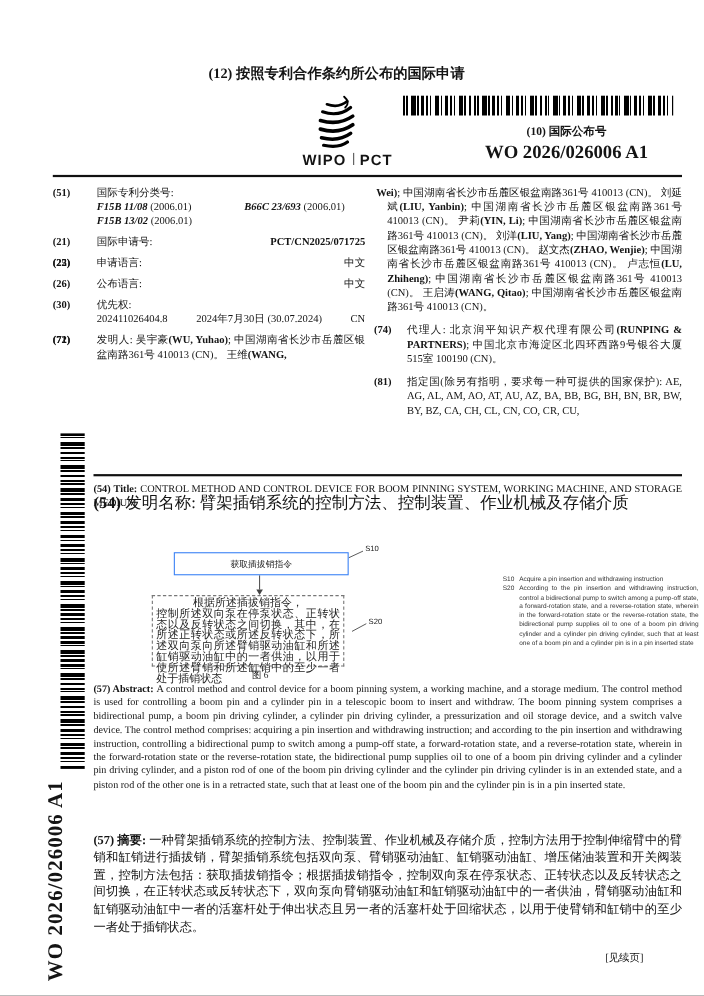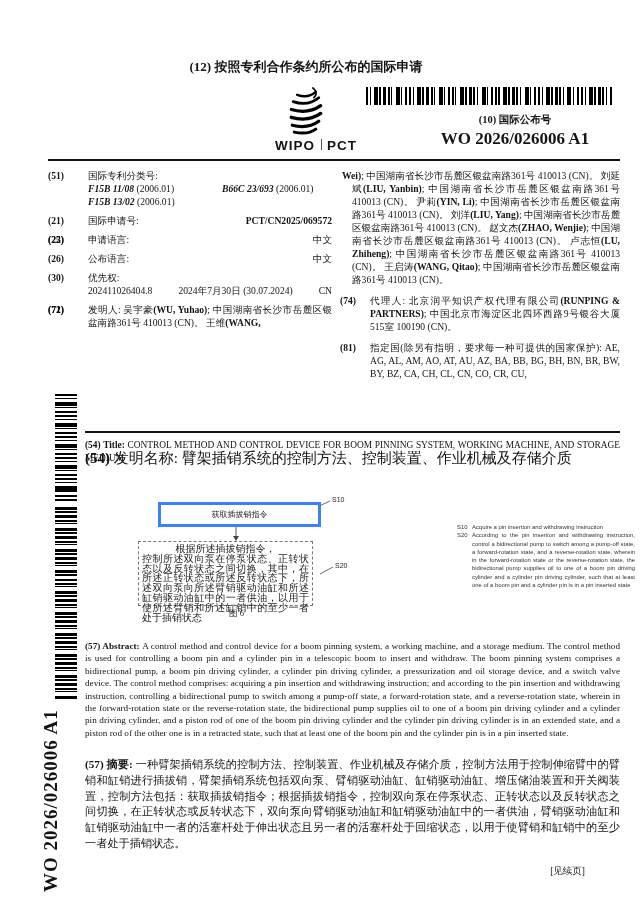--- a/index.html
+++ b/index.html
@@ -46,27 +46,27 @@
   .kv-line{display:flex;justify-content:space-between;}
   .ipc-grid{display:grid;grid-template-columns:1.02fr 1fr;column-gap:22px;}
   .prio-line{display:flex;justify-content:space-between;}
   .col-right .cont{padding-left:16px;text-indent:-10px;margin-top:0;}
   .col-right .row-r{padding-left:34px;margin-top:8px;}
   .col-right .row-r .tag{left:4px;}
   
   .para{position:absolute;left:85px;width:535px;text-align:justify;}
   .title-en{top:439px;font-size:9.4px;line-height:12.6px;}
   .title-zh{top:451px;font-size:15px;line-height:14px;}
-  .abstract-en{top:620px;font-size:9.2px;line-height:12.4px;margin-top:20px;}
+  .abstract-en{top:620px;font-size:9.2px;line-height:12.4px;}
   .abstract-zh{top:757px;font-size:11.2px;line-height:15.8px;}
   
   .figure{position:absolute;left:48px;top:490px;width:572px;height:168px;
     font-family:"Liberation Sans","DejaVu Sans",sans-serif;}
   .fig-lines{position:absolute;left:0;top:0;}
-  .fbox{position:absolute;border:3px solid #3b82f6;color:#222;background:#fff;}
+  .fbox{position:absolute;border:1px solid #3b82f6;color:#222;background:#fff;}
   .fbox1{left:110px;top:12px;width:157px;height:19px;font-size:8px;
     line-height:19px;text-align:center;}
   .fbox2{left:90px;top:51px;width:167px;height:59px;border:1px dashed #777;
     font-size:10px;line-height:9.8px;padding:2px 3px;text-align:justify;}
   .fbox2-head{text-align:center;}
   .slabel{position:absolute;font-size:7px;color:#222;}
   .s10{left:284px;top:6px;}
   .s20{left:287px;top:72px;}
   .fig-caption{position:absolute;left:110px;top:118px;width:157px;text-align:center;
     font-size:8.5px;color:#222;font-family:Liberation Serif, serif;}
@@ -128,21 +128,21 @@
       <div class="ipc-grid">
         <span><b><i>F15B 11/08</i></b><span> (2006.01)</span></span>
         <span><b><i>B66C 23/693</i></b><span> (2006.01)</span></span>
         <span><b><i>F15B 13/02</i></b><span> (2006.01)</span></span>
       </div>
     </div>
     <div class="row">
       <span class="tag">(21)</span>
       <span class="kv-line">
           <span>国际申请号:</span>
-          <b>PCT/CN2025/069572</b>
+          <b>PCT/CN2025/071725</b>
         </span>
     </div>
     <div class="row">
       <span class="tag">(22)</span>
     </div>
     <div class="row">
       <span class="tag">(25)</span>
       <span class="kv-line">
           <span>申请语言:</span>
           <span>中文</span>

